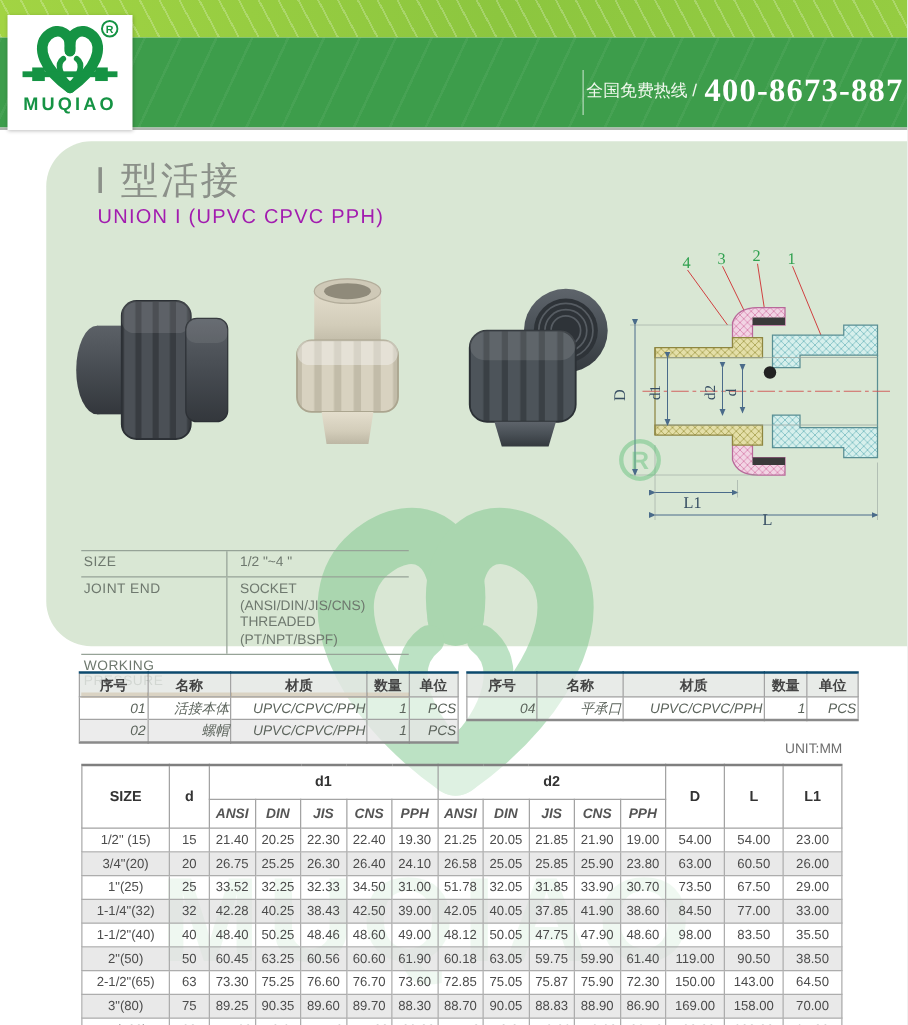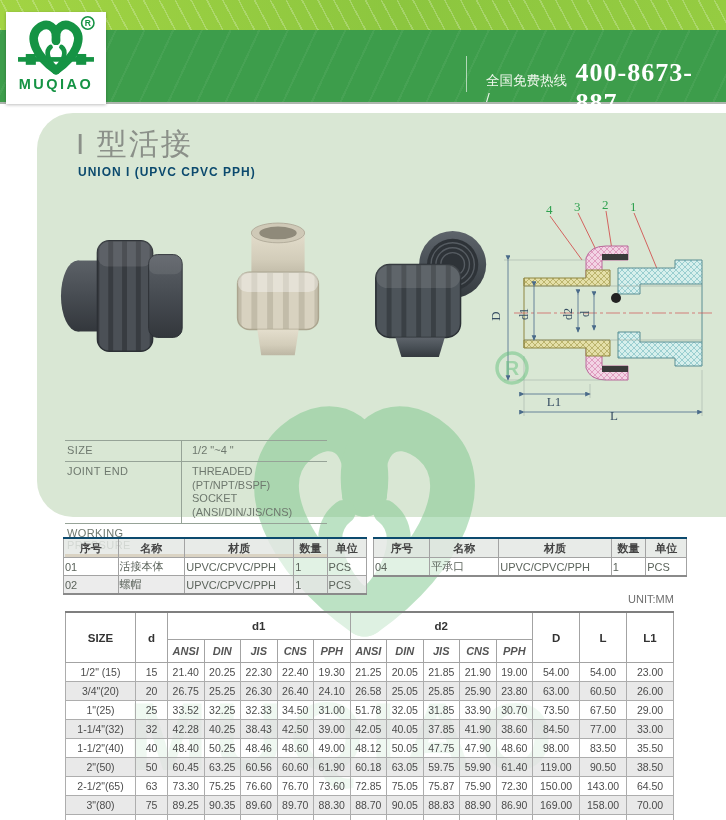--- a/index.html
+++ b/index.html
@@ -10,36 +10,36 @@
   .top-strip{position:absolute;top:0;left:0;width:726px;height:30px;
     background:linear-gradient(90deg,#a2d443 0%,#8cc63f 55%,#95cc41 100%);}
   .top-strip:after{content:"";position:absolute;inset:0;
     background:repeating-linear-gradient(62deg,rgba(255,255,255,.22) 0 1.5px,transparent 1.5px 14px);}
   .band{position:absolute;top:30px;left:0;width:726px;height:72px;background:#3d9d4b;}
   .band:after{content:"";position:absolute;inset:0;
     background:repeating-linear-gradient(115deg,rgba(255,255,255,.05) 0 2px,transparent 2px 26px);}
   .band-shadow{position:absolute;top:102px;left:0;width:726px;height:2px;background:#aeb6ae;}
   .tagline{position:absolute;left:233px;top:68px;color:#eef7ea;font-size:15px;letter-spacing:1px;z-index:3;}
   .hot-divider{position:absolute;left:466px;top:56px;width:1px;height:36px;background:rgba(255,255,255,.6);z-index:3;}
-  .hotline{position:absolute;left:486px;top:58px;display:flex;align-items:center;gap:6px;z-index:3;}
+  .hotline{position:absolute;left:469px;top:58px;display:flex;align-items:center;gap:6px;z-index:3;}
   .hot-label{color:#f1f8ee;font-size:13.5px;}
   .hot-number{color:#ffffff;font-size:26px;font-weight:bold;
     font-family:"Liberation Serif","DejaVu Serif",serif;letter-spacing:1px;}
   .logo-card{position:absolute;left:6px;top:12px;width:100px;height:92px;background:#ffffff;
     box-shadow:0 1px 3px rgba(0,0,0,.25);z-index:4;text-align:center;}
   .logo-card svg{display:block;margin:4px auto 0;}
   .logo-word{color:#159344;font-weight:bold;font-size:14.5px;letter-spacing:2.5px;margin-top:-2px;}
 
   
   .mint{position:absolute;left:37px;top:113px;width:689px;height:404px;background:#d9e7d4;
     border-radius:36px 0 0 36px;z-index:0;}
   .page-title{position:absolute;left:76px;top:124px;z-index:2;color:#8b9089;
     font-size:30px;font-weight:normal;letter-spacing:2px;}
-  .page-subtitle{position:absolute;left:78px;top:165px;z-index:2;color:#0c4a6e;
-    font-size:12px;letter-spacing:1px;font-weight:700;}
+  .page-subtitle{position:absolute;left:78px;top:165px;z-index:2;color:#a21caf;
+    font-size:16px;letter-spacing:1px;font-weight:400;}
 
   
   .wm-heart{position:absolute;left:212px;top:392px;width:305px;height:255px;opacity:.5;z-index:1;}
   .wm-text{position:absolute;left:128px;top:682px;z-index:1;font-size:96px;font-weight:bold;
     color:#8fcf9b;opacity:.30;letter-spacing:6px;white-space:nowrap;}
 
   
   .photos{position:absolute;left:58px;top:216px;width:440px;height:165px;display:flex;gap:16px;z-index:2;}
 
   
@@ -53,21 +53,21 @@
   .spec-value{flex:1;border-left:1px solid #96a397;padding:3px 0 3px 10px;line-height:1.25;}
 
   
   .parts{position:absolute;top:537px;z-index:2;border-collapse:collapse;table-layout:fixed;
     font-size:11px;color:#5c645c;border-top:2px solid #0c4a6e;border-bottom:2px solid #8a8a8a;}
   .parts-left{left:63px;width:304px;}
   .parts-right{left:373px;width:314px;}
   .parts th{background:rgba(228,231,228,.85);color:#444;font-weight:bold;height:16px;
     border:1px solid #a3a3a3;border-top:none;}
   .parts td{background:rgba(255,255,255,.55);border:1px solid #a3a3a3;height:15px;
-    text-align:left;border-bottom:none;}
+    text-align:right;border-bottom:none;font-style:italic;}
   .parts tr:nth-child(2) td{background:rgba(231,231,231,.8);}
   .parts col.c0{width:18%}.parts col.c1{width:22%}.parts col.c2{width:36%}
   .parts col.c3{width:11%}.parts col.c4{width:13%}
 
   .unit-note{position:absolute;left:628px;top:593px;z-index:2;font-size:11px;color:#6f6f6f;}
 
   
   .dim{position:absolute;left:65px;top:611px;width:607px;z-index:2;border-collapse:collapse;
     table-layout:fixed;font-size:10.5px;color:#4c4c4c;
     border-top:2px solid #7f7f7f;border-bottom:2px solid #7f7f7f;}
@@ -259,22 +259,22 @@
   </svg>
 
   <div class="spec">
     <div class="spec-row">
       <div class="spec-label">SIZE</div>
       <div class="spec-value">1/2 "~4 "</div>
     </div>
     <div class="spec-row">
       <div class="spec-label">JOINT END</div>
       <div class="spec-value">
+        <div>SOCKET (ANSI/DIN/JIS/CNS)</div>
         <div>THREADED (PT/NPT/BSPF)</div>
-        <div>SOCKET (ANSI/DIN/JIS/CNS)</div>
       </div>
     </div>
     <div class="spec-row">
       <div class="spec-label">WORKING PRESSURE</div>
     </div>
   </div>
 
   <table class="parts parts-left">
     <colgroup>
         <col class="c0">

